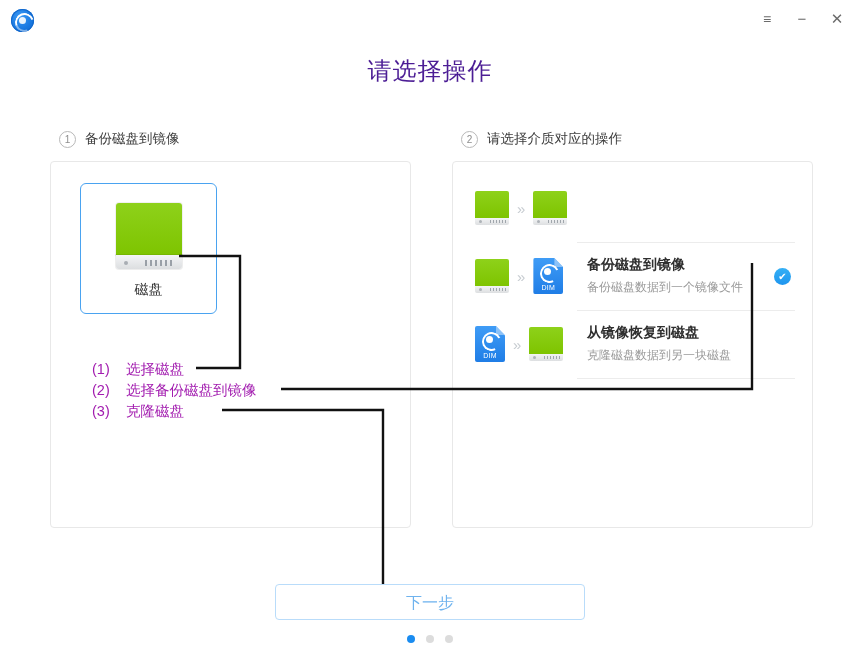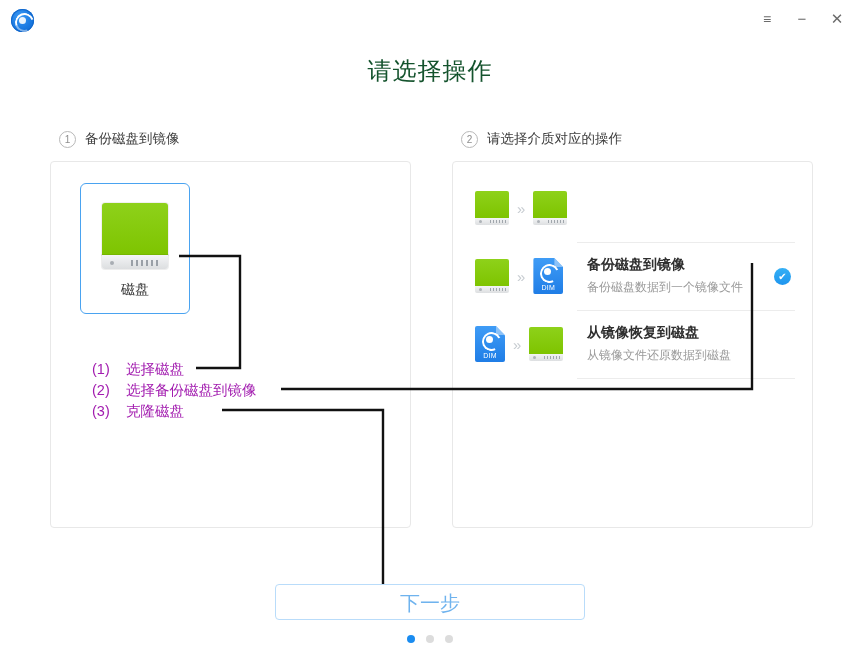--- a/index.html
+++ b/index.html
@@ -68,21 +68,21 @@
   .win-btn.close { font-size: 15px; }
   .win-btn.min { font-size: 15px; }
 
   
   .page-title {
     position: absolute;
     top: 55px; left: 0;
     width: 860px;
     text-align: center;
     font-size: 24px;
-    color: #14532d;
+    color: #4c1d95;
     letter-spacing: 1px;
   }
 
   
   .step-head {
     position: absolute;
     display: flex;
     align-items: center;
     gap: 9px;
     font-size: 13.5px;
@@ -106,21 +106,21 @@
     border: 1px solid #e8e8e8;
     border-radius: 4px;
     background: #ffffff;
   }
   .panel.left  { left: 50px;  top: 161px; width: 359px; height: 365px; }
   .panel.right { left: 452px; top: 161px; width: 359px; height: 365px; }
 
   
   .media-item {
     position: absolute;
-    width: 110px;
+    width: 137px;
     top: 21px;
     text-align: center;
     padding-top: 19px;
     padding-bottom: 14px;
     border-radius: 6px;
     box-sizing: border-box;
     cursor: pointer;
   }
   .media-item.disk      { left: 29px; border: 1px solid #4aa3f0; }
   .media-item.partition { left: 193px; border: 1px solid transparent; }
@@ -340,21 +340,21 @@
 
   
   .next-btn {
     position: absolute;
     left: 275px; top: 584px;
     width: 310px; height: 36px;
     border: 1px solid #b9dcfa;
     border-radius: 4px;
     background: #ffffff;
     color: #6fb3ee;
-    font-size: 20px;
+    font-size: 16px;
     line-height: 36px;
     text-align: center;
     cursor: pointer;
     box-sizing: border-box;
   }
   .dots {
     position: absolute;
     left: 0; top: 635px;
     width: 860px;
     display: flex;
@@ -468,21 +468,21 @@
       <div class="arrow-sep">»</div>
       <div class="mini-drive">
         <div class="m-body"></div>
           <div class="m-base"></div>
           <div class="m-led"></div>
           <div class="m-vents"></div>
       </div>
     </div>
     <div class="opt-text">
       <div class="opt-title">从镜像恢复到磁盘</div>
-      <div class="opt-desc">从镜像文件还原数据到磁盘</div>
+      <div class="opt-desc">克隆磁盘数据到另一块磁盘</div>
     </div>
   </div>
 
 </div>
 
 <svg class="anno" viewBox="0 0 860 660" width="860" height="660">
 
   <polyline points="179,256 240,256 240,368 196,368" fill="none" stroke="#111111" stroke-width="2.4"></polyline>
 
   <polyline points="281,389 752,389 752,263" fill="none" stroke="#111111" stroke-width="2.4"></polyline>

